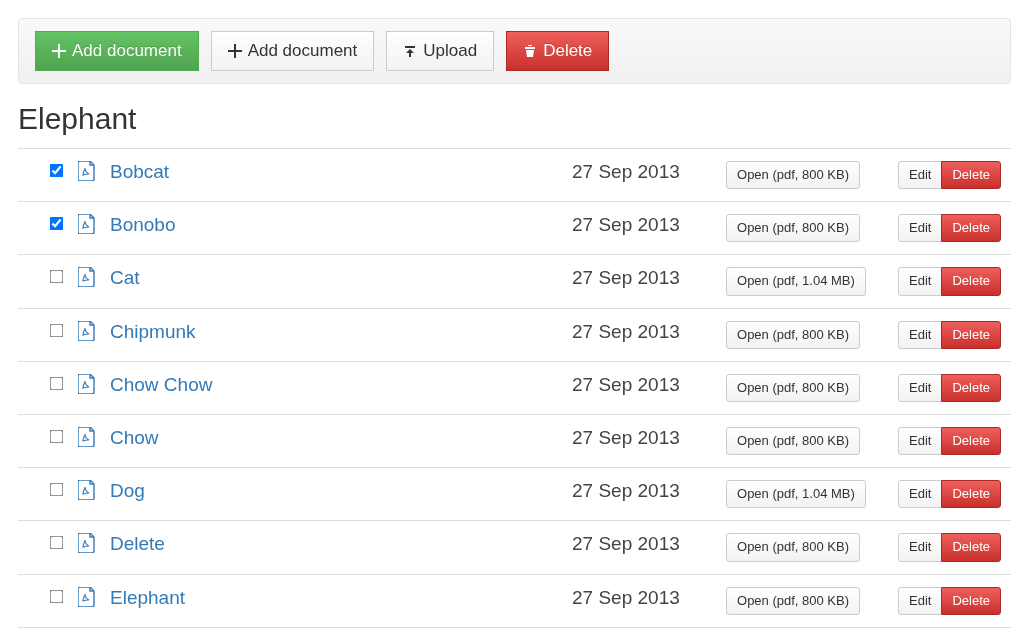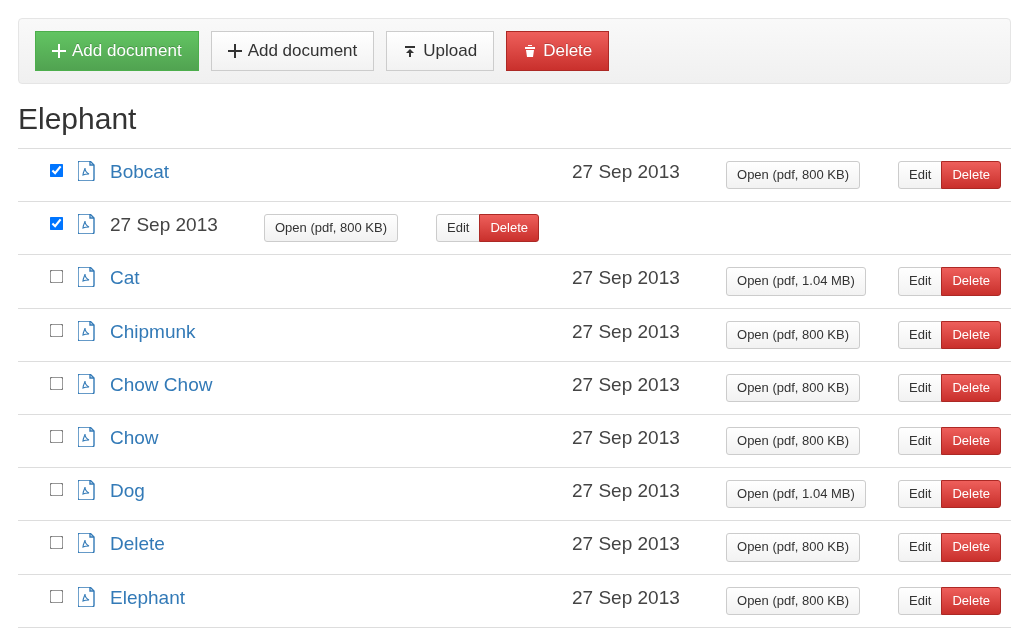--- a/index.html
+++ b/index.html
@@ -176,20 +176,21 @@
     <div class="doc-check">
       <input type="checkbox" checked="" style="">
     </div>
     <span class="doc-file-icon">
         <svg width="18" height="20" viewBox="0 0 18 20">
   <path d="M2 0h10l4 4v14a2 2 0 0 1-2 2H2a2 2 0 0 1-2-2V2a2 2 0 0 1 2-2z" fill="none" stroke="#337ab7" stroke-width="1.4"></path>
   <path d="M12 0v4h4" fill="none" stroke="#337ab7" stroke-width="1.4"></path>
   <path d="M5 14c0-3 2-5 2-7 0 3 2 5 4 6-2 0-4 0-6 1z" fill="none" stroke="#337ab7" stroke-width="1.1"></path>
 </svg>
       </span>
+    <a class="doc-name">Bonobo</a>
     <span class="doc-date">27 Sep 2013</span>
     <div class="open-col">
       <button class="btn-sm">Open (pdf, 800 KB)</button>
     </div>
     <div class="actions-col">
       <button class="btn-sm">Edit</button>
       <button class="btn-sm btn-sm-danger">Delete</button>
     </div>
   </div>
     <div class="doc-row">

